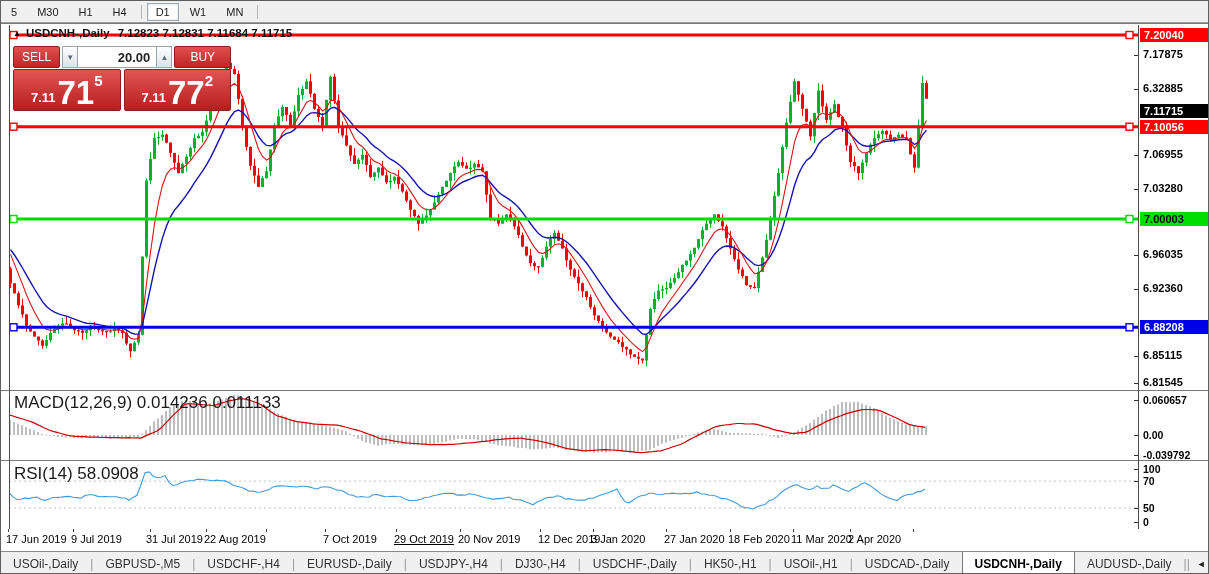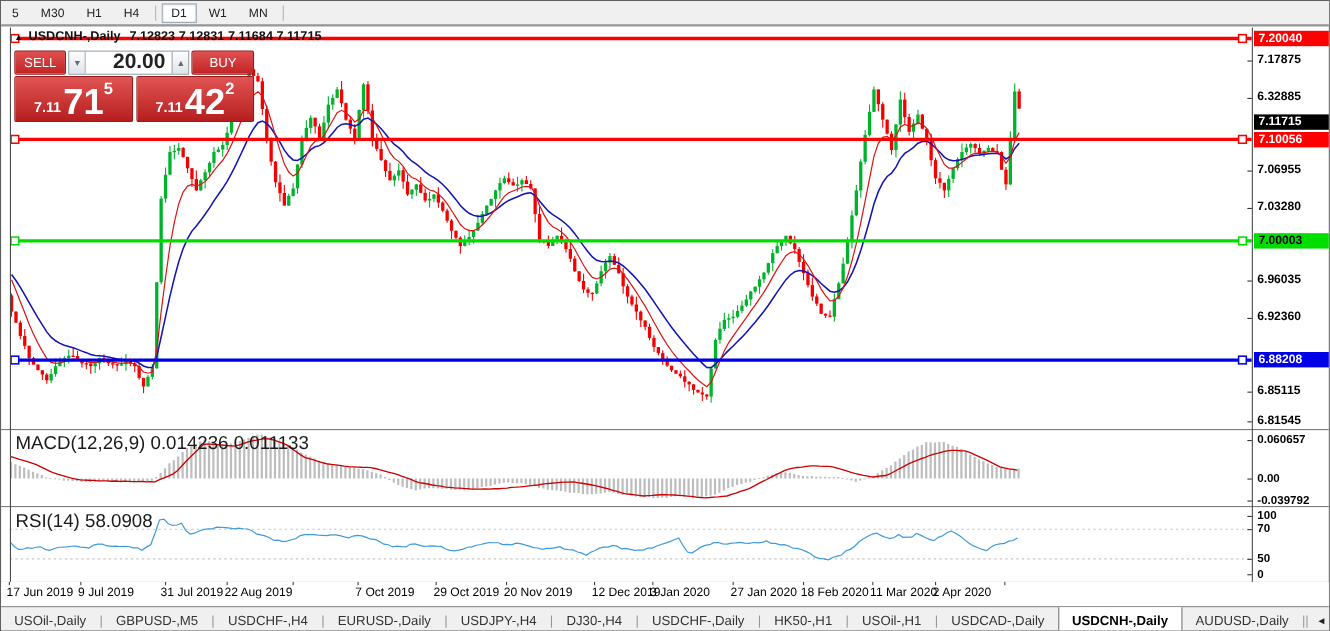--- a/index.html
+++ b/index.html
@@ -14,21 +14,21 @@
   #title-caret{font-size:8px;color:#000;margin-right:5px;}
   #chart-title{font-size:11.5px;font-weight:bold;color:#111;}
   #quote-line{font-size:11.5px;font-weight:bold;color:#111;margin-left:8px;}
   
   #trade-panel{position:absolute;left:12px;top:45px;z-index:40;width:218px;}
   #trade-row1{display:flex;height:22px;}
   .trade-btn{background:linear-gradient(#e05050,#c22424);border:1px solid #8f1d1d;color:#fff;font-size:12px;display:flex;align-items:center;justify-content:center;border-radius:2px;cursor:pointer;}
   #sell-button{width:48px;}
   #buy-button{width:58px;}
   .spinbtn{width:15px;background:linear-gradient(#fdfdfd,#dfe3e8);border:1px solid #9aa4ae;color:#5b6c80;font-size:8px;display:flex;align-items:center;justify-content:center;cursor:pointer;}
-  #volume-input{width:72px;border:1px solid #9aa4ae;border-left:none;border-right:none;font-size:19px;font-weight:bold;color:#222;text-align:right;padding:0 6px 0 0;outline:none;font-family:"Liberation Sans",sans-serif;}
+  #volume-input{width:72px;border:1px solid #9aa4ae;border-left:none;border-right:none;font-size:13px;font-weight:bold;color:#222;text-align:right;padding:0 6px 0 0;outline:none;font-family:"Liberation Sans",sans-serif;}
   #trade-row2{display:flex;margin-top:1px;}
   .bigprice{height:38px;background:linear-gradient(#e25454,#b61e1e);border:1px solid #8f1d1d;border-radius:2px;color:#fff;display:flex;align-items:flex-end;justify-content:center;padding:0 2px 2px 2px;}
   #sell-big{width:103px;margin-right:3px;}
   #buy-big{width:103px;}
   .bp-small{font-size:13px;font-weight:bold;margin:0 2px 3px 0;}
   .bp-main{font-size:33px;font-weight:bold;line-height:0.95;}
   .bp-sup{font-size:15px;font-weight:bold;align-self:flex-start;margin-top:2px;}
   
   .sep-h{position:absolute;left:0;width:1209px;height:1px;background:#7a7a7a;}
   #left-border{position:absolute;left:8px;top:24px;width:1px;height:504px;background:#4a4a4a;}
@@ -87,21 +87,21 @@
       <div id="buy-button" class="trade-btn" style="margin-left:2px;">BUY</div>
     </div>
     <div id="trade-row2">
       <div id="sell-big" class="bigprice">
         <span class="bp-small">7.11</span>
         <span class="bp-main">71</span>
         <span class="bp-sup">5</span>
       </div>
       <div id="buy-big" class="bigprice">
         <span class="bp-small">7.11</span>
-        <span class="bp-main">42</span>
+        <span class="bp-main">77</span>
         <span class="bp-sup">2</span>
       </div>
     </div>
   </div>
 
   <div id="main-pane-host" style="position: absolute; left: 8px; top: 24px; width: 1129px; height: 365px;">
       <svg width="1129" height="365" viewBox="8 24 1129 365">
         <line x1="9.5" y1="265.8" x2="9.5" y2="287.0" stroke="#F50000" stroke-width="1"></line>
         <rect x="8" y="267.6" width="3" height="14.7" fill="#F50000"></rect>
         <line x1="13.5" y1="282.0" x2="13.5" y2="292.7" stroke="#F50000" stroke-width="1"></line>
@@ -875,21 +875,21 @@
       <div class="date-label" style="left: 70px;">9 Jul 2019</div>
       <div class="date-tick" style="left: 149px;"></div>
       <div class="date-label" style="left: 145px;">31 Jul 2019</div>
       <div class="date-tick" style="left: 205px;"></div>
       <div class="date-label" style="left: 203px;">22 Aug 2019</div>
       <div class="date-tick" style="left: 265px;"></div>
       <div class="date-label" style="left: 276px; margin-top: 40px;">13 Sep 2019</div>
       <div class="date-tick" style="left: 324px;"></div>
       <div class="date-label" style="left: 322px;">7 Oct 2019</div>
       <div class="date-tick" style="left: 395px;"></div>
-      <div class="date-label" style="left: 393px;">29 Oct 2019</div>
+      <div class="date-label" style="left: 393px; text-decoration: underline;">29 Oct 2019</div>
       <div class="date-tick" style="left: 459px;"></div>
       <div class="date-label" style="left: 457px;">20 Nov 2019</div>
       <div class="date-tick" style="left: 539px;"></div>
       <div class="date-label" style="left: 537px;">12 Dec 2019</div>
       <div class="date-tick" style="left: 592px;"></div>
       <div class="date-label" style="left: 590px;">3 Jan 2020</div>
       <div class="date-tick" style="left: 665px;"></div>
       <div class="date-label" style="left: 663px;">27 Jan 2020</div>
       <div class="date-tick" style="left: 729px;"></div>
       <div class="date-label" style="left: 727px;">18 Feb 2020</div>

